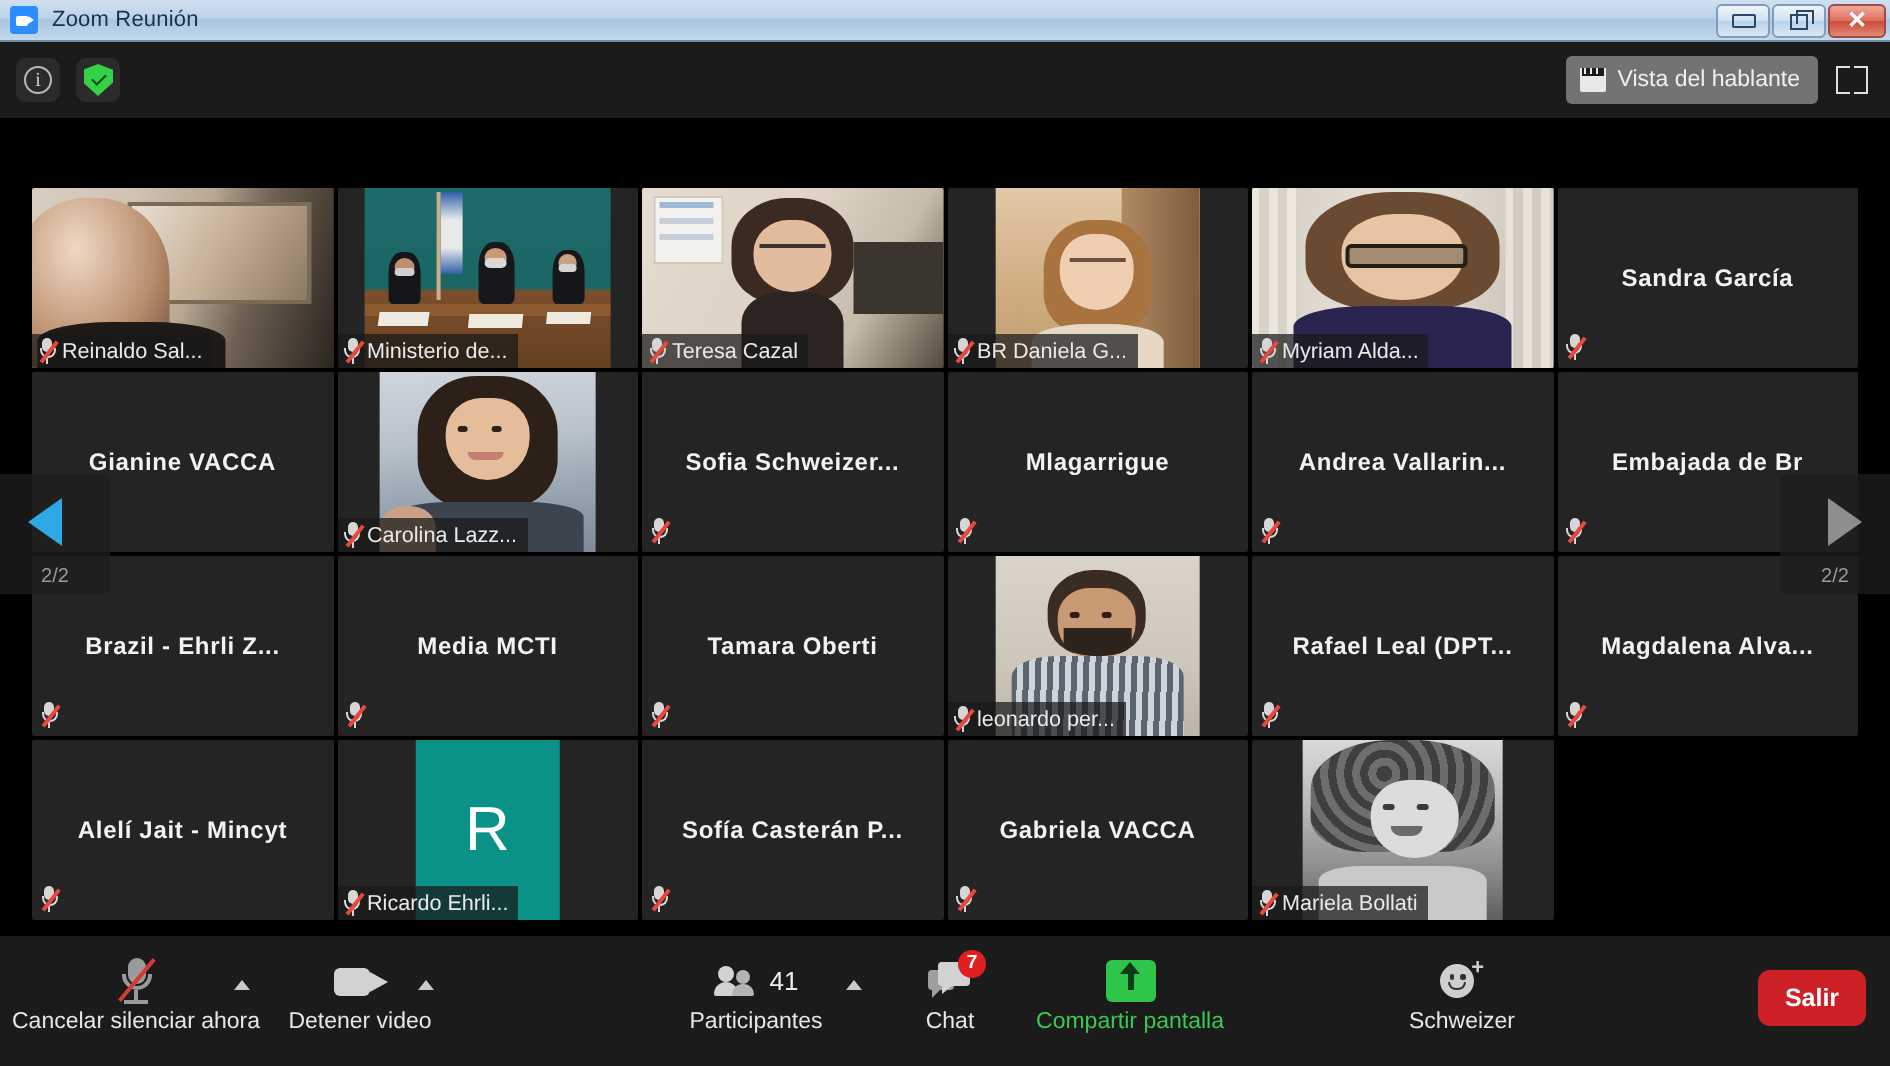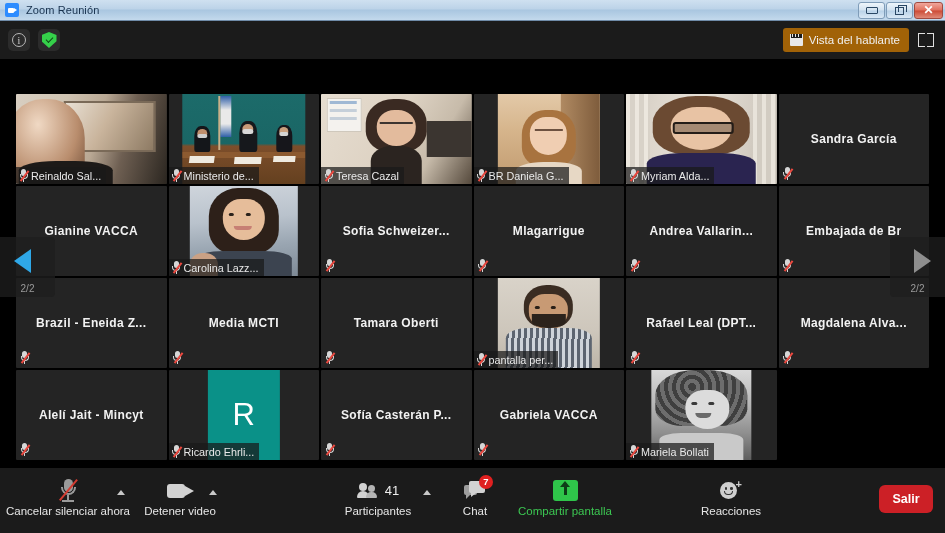--- a/index.html
+++ b/index.html
@@ -170,21 +170,21 @@
   }
   .topbar-right {
     position: absolute;
     right: 8px; top: 7px;
     display: flex;
     align-items: center;
     gap: 6px;
   }
   .view-btn {
     height: 24px;
-    background: #a16207;
+    background: #737373;
     border-radius: 3px;
     display: flex;
     align-items: center;
     padding: 0 9px 0 7px;
     gap: 6px;
     cursor: pointer;
     text-align: center;
   }
   .view-ico {
     width: 13px; height: 12px;
@@ -756,21 +756,21 @@
           <div class="mic-corner">
             <div class="micmute">
               <span class="cap"></span>
               <span class="arc"></span>
               <span class="stem"></span>
               <span class="slash"></span>
             </div>
           </div>
         </div>
         <div class="tile">
-          <div class="tile-name-center">Brazil - Eneida Z...</div>
+          <div class="tile-name-center">Brazil - Ehrli Z...</div>
           <div class="mic-corner">
             <div class="micmute">
               <span class="cap"></span>
               <span class="arc"></span>
               <span class="stem"></span>
               <span class="slash"></span>
             </div>
           </div>
         </div>
         <div class="tile">
@@ -805,21 +805,21 @@
               <div style="position:absolute;left:8%;top:56%;width:84%;height:44%;border-radius:26% 26% 0 0;background:repeating-linear-gradient(92deg,#5c6470,#5c6470 3px,#cfd4da 3px,#cfd4da 6px);"></div>
             </div>
           </div>
           <div class="namestrip">
             <div class="micmute">
               <span class="cap"></span>
               <span class="arc"></span>
               <span class="stem"></span>
               <span class="slash"></span>
             </div>
-            <span class="nm">pantalla per...</span>
+            <span class="nm">leonardo per...</span>
           </div>
         </div>
         <div class="tile">
           <div class="tile-name-center">Rafael Leal (DPT...</div>
           <div class="mic-corner">
             <div class="micmute">
               <span class="cap"></span>
               <span class="arc"></span>
               <span class="stem"></span>
               <span class="slash"></span>
@@ -979,19 +979,19 @@
     <div class="tb-item" style="left:692px; width:78px;">
       <div class="tb-ico-wrap">
         <div class="react-ic">
           <span class="face"></span>
             <span class="e1"></span>
             <span class="e2"></span>
             <span class="mouth"></span>
             <span class="plus">+</span>
         </div>
       </div>
-      <div class="tb-lbl">Reacciones</div>
+      <div class="tb-lbl">Schweizer</div>
     </div>
 
     <div class="leave-btn">Salir</div>
   </div>
 
 </div>
 
 </body></html>

